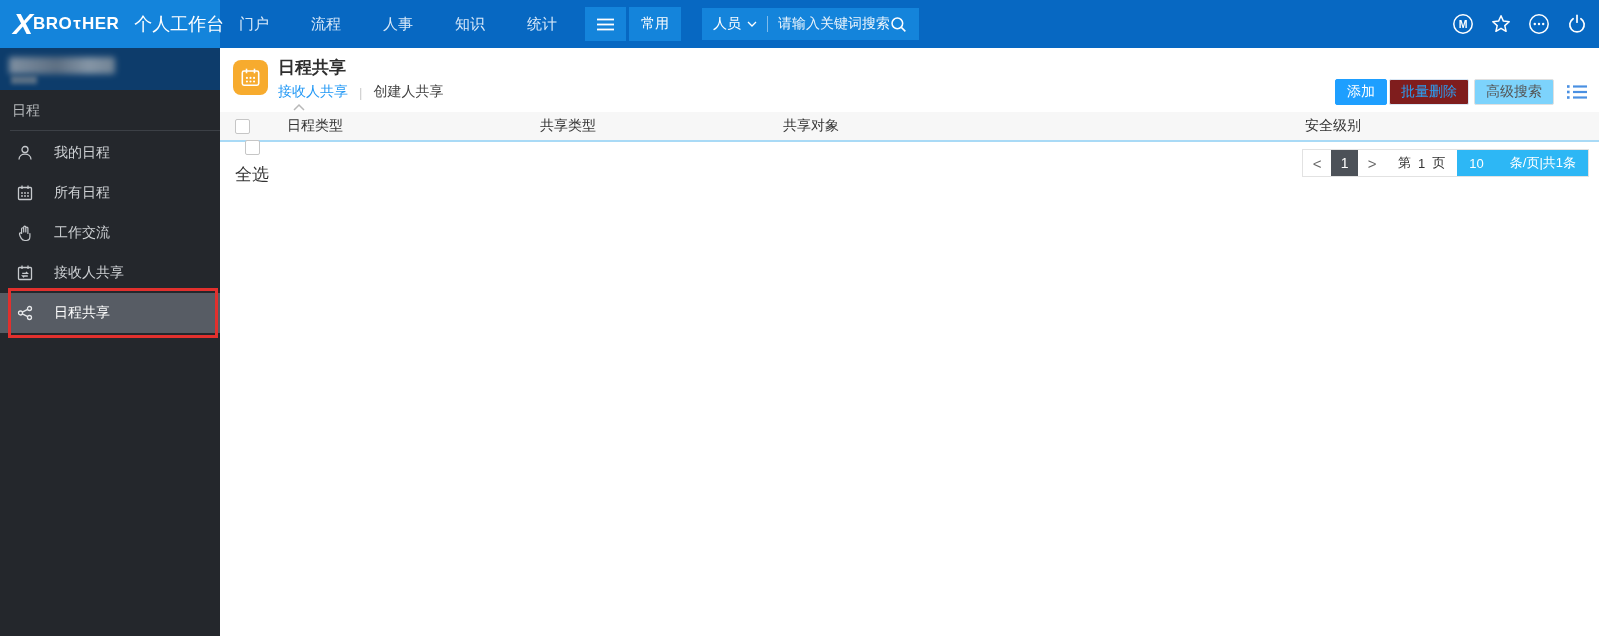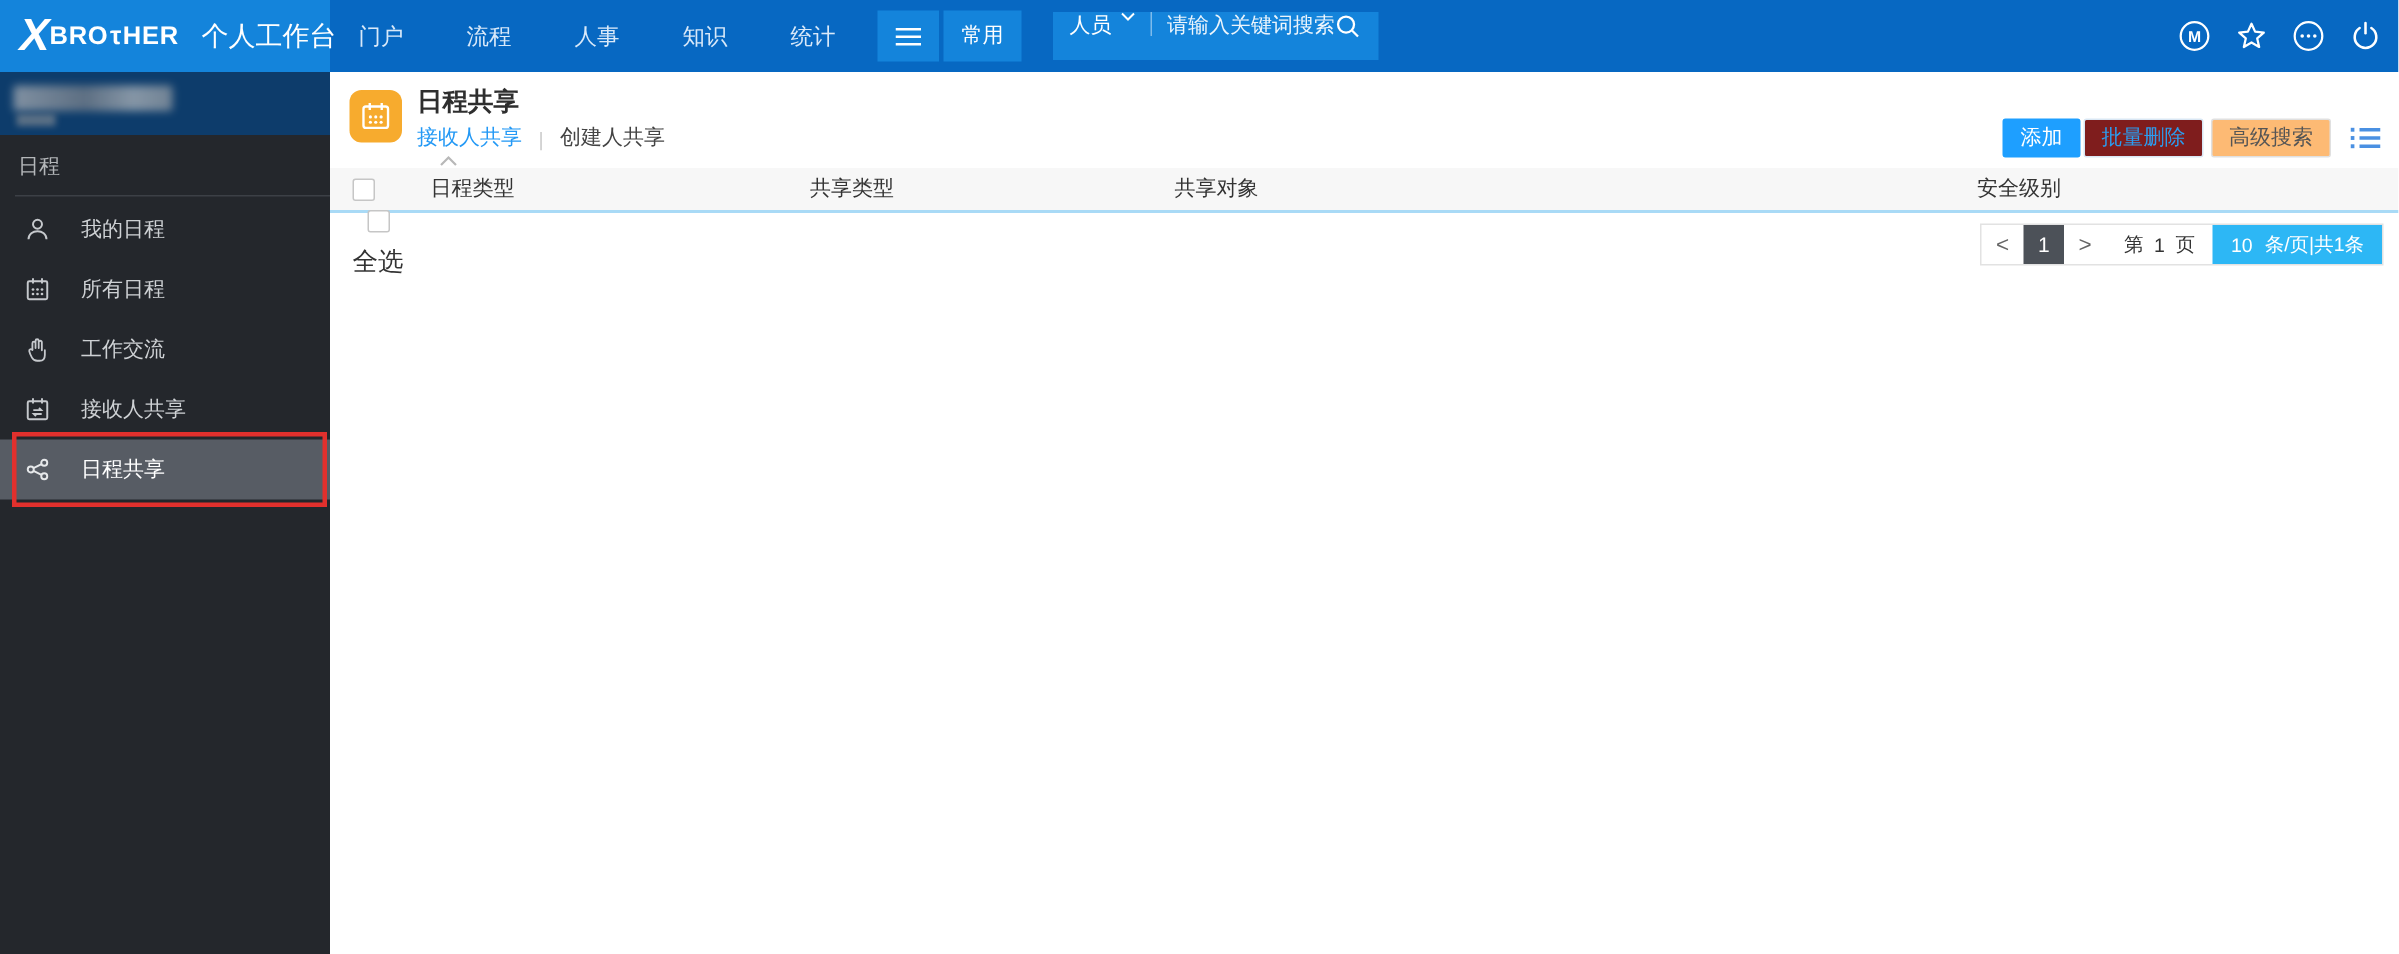--- a/index.html
+++ b/index.html
@@ -18,21 +18,21 @@
   .brand-txt { font-size:17px; font-weight:bold; letter-spacing:.5px; }
   .brand-t { font-size:17px; font-weight:bold; margin:0 1px; }
   .brand-div { width:1px; height:22px; background:rgba(255,255,255,.65); margin:0 7px 0 8px; }
   .brand-ws { font-size:18px; font-weight:normal; white-space:nowrap; }
   .topnav { display:flex; margin-left:19px; gap:42px; flex:none; }
   .topnav .nav-item { font-size:15px; color:#d9e9f9; cursor:pointer; white-space:nowrap; }
   .quick-group { display:flex; margin-left:28px; gap:3px; flex:none; }
   .qbtn { height:34px; background:#1484db; border:none; color:#fff; font-size:14px;
     display:flex; align-items:center; justify-content:center; padding:0 12px; cursor:pointer; }
   .searchbar { margin-left:21px; width:217px; height:32px; background:#1484db;
-    display:flex; align-items:flex-start; padding:0 11px; cursor:text; flex:none; }
+    display:flex; align-items:center; padding:0 11px; cursor:text; flex:none; }
   .search-cat { font-size:14px; color:#fff; cursor:pointer; }
   .search-chev { margin-left:6px; display:flex; cursor:pointer; }
   .search-sep { width:1px; height:16px; background:rgba(255,255,255,.45); margin:0 10px; }
   .search-ph { font-size:14px; color:rgba(255,255,255,.92); flex:1; white-space:nowrap; overflow:hidden; }
   .top-icons { margin-left:auto; display:flex; align-items:center; gap:16px; padding-right:11px; }
   .tico { width:22px; height:22px; display:flex; cursor:pointer; }
   
   .sidebar { position:absolute; top:48px; left:0; width:220px; bottom:0; background:#24272c; }
   .user-head { height:42px; background:#0d3c6b; position:relative; overflow:hidden; }
   .blur1 { position:absolute; left:9px; top:9px; width:106px; height:17px;
@@ -59,44 +59,44 @@
   .page-title { font-size:17px; font-weight:bold; color:#2e2e2e; line-height:20px; }
   .tabs { margin-top:5px; display:flex; align-items:center; font-size:14px; }
   .tab { cursor:pointer; color:#444; }
   .tab.active { color:#2499f5; }
   .tab-sep { color:#ccc; margin:0 11px; font-size:13px; }
   .actions { position:absolute; right:12px; top:31px; display:flex; align-items:center;padding-left:45px; }
   .btn { height:26px; font-size:14px; padding:0 11px; border-radius:2px;
     display:flex; align-items:center; cursor:pointer; white-space:nowrap; }
   .btn-add { background:#1e9fff; color:#fff; border:1px solid #1e9fff; }
   .btn-del { background:#7f1d1d; color:#2b9df0; border:1px solid #d9e7f4; margin-left:2px; }
-  .btn-adv { background:#fdba74; color:#555; border:1px solid #e0e0e0; margin-left:5px; }
+  .btn-adv { background:#7dd3fc; color:#555; border:1px solid #e0e0e0; margin-left:5px; }
   .list-icon { margin-left:13px; color:#4a90e2; display:flex; cursor:pointer; }
   .collapse-caret { position:absolute; left:72px; top:55px; display:flex; cursor:pointer; }
   
   .t-head { height:30px; background:#f7f7f7; border-bottom:2px solid #a9daf6;
     display:flex; align-items:center; font-size:14px; color:#333; }
   .t-row { height:34px; display:flex; align-items:center; font-size:14px; color:#333;
     border-bottom:1px solid #ebebeb; background:#fff; cursor:pointer; }
   .cell-check { width:67px; padding-left:15px; display:flex; align-items:center; flex:none; }
   .colA { width:253px; flex:none; } .colB { width:243px; flex:none; }
-  .colC { width:522px; flex:none; } .colD { flex:1;margin-left:13px; }
+  .colC { width:522px; flex:none; } .colD { flex:1; }
   .cbx { width:15px; height:15px; border:1px solid #c6c6c6; border-radius:2px; background:#fff;
     display:inline-block; cursor:pointer; flex:none; }
   
   .t-footer { height:30px; display:flex; align-items:center; margin-top:6px; }
   .select-all { display:flex; align-items:center; padding-left:15px; gap:8px;
     font-size:17px; color:#333; cursor:pointer;flex-direction:column; }
   .pager { margin-left:auto; margin-right:10px; display:flex; align-items:stretch;
     height:28px; border:1px solid #e2e2e2; font-size:14px; background:#fff; }
   .pg { width:28px; display:flex; align-items:center; justify-content:center;
     color:#666; cursor:pointer; font-size:15px; }
   .pg.cur { width:27px; background:#4c5158; color:#fff; font-size:14px; }
   .pg-text { display:flex; align-items:center; gap:7px; padding:0 12px; color:#333; font-size:13px; }
-  .pg-blue { background:#2db7f5; color:#fff; display:flex; align-items:center; gap:8px;
+  .pg-blue { background:#2db7f5; color:#fff; display:flex; align-items:center; gap:26px;
     padding:0 12px; font-size:13px; cursor:pointer; }
   svg { display:block; }
 </style>
 </head>
 <body>
 
 <header class="topbar">
   <div class="brand">
     <span class="brand-x">X</span>
       <span class="brand-txt">BRO</span>

